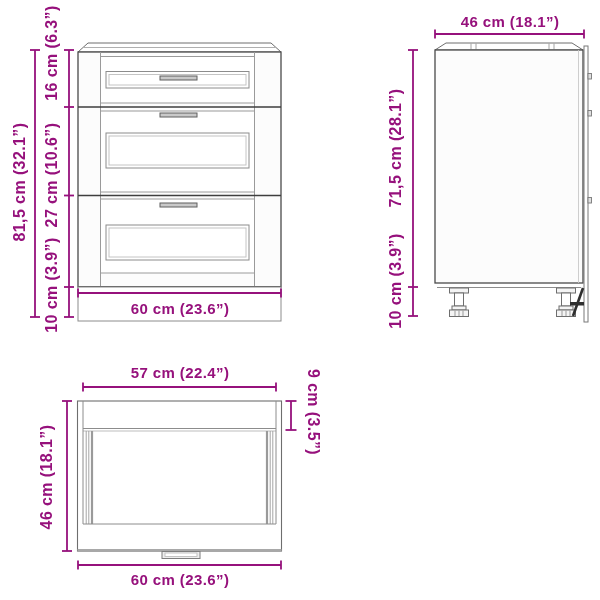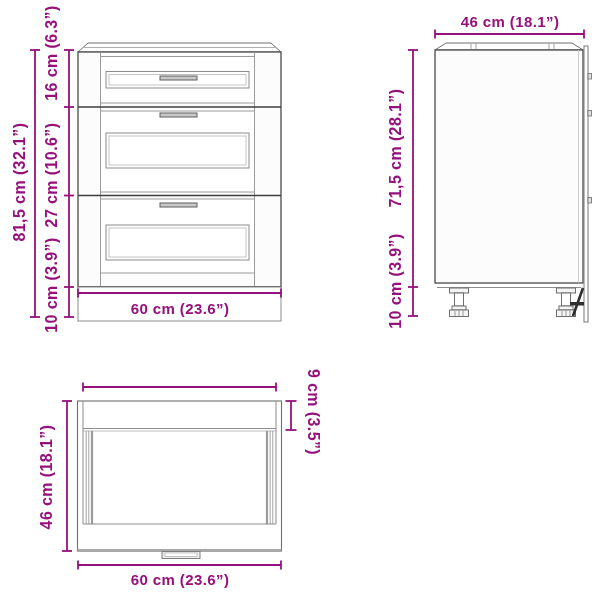--- a/index.html
+++ b/index.html
@@ -170,17 +170,18 @@
   <div class="dim-label vert rot-ccw" style="left:20px; top:182px;">81,5 cm (32.1”)</div>
   <div class="dim-label vert rot-ccw" style="left:52px; top:53px;">16 cm (6.3”)</div>
   <div class="dim-label vert rot-ccw" style="left:52px; top:175px;">27 cm (10.6”)</div>
   <div class="dim-label vert rot-ccw" style="left:52px; top:285px;">10 cm (3.9”)</div>
   <div class="dim-label" style="left:180px; top:308px;">60 cm (23.6”)</div>
 
   <div class="dim-label" style="left:510px; top:21px;">46 cm (18.1”)</div>
   <div class="dim-label vert rot-ccw" style="left:396px; top:148px;">71,5 cm (28.1”)</div>
   <div class="dim-label vert rot-ccw" style="left:396px; top:281px;">10 cm (3.9”)</div>
 
+  <div class="dim-label" style="left:180px; top:372px;">57 cm (22.4”)</div>
   <div class="dim-label vert rot-ccw" style="left:47px; top:477px;">46 cm (18.1”)</div>
   <div class="dim-label vert rot-cw" style="left:313px; top:412px;">9 cm (3.5”)</div>
   <div class="dim-label" style="left:180px; top:579px;">60 cm (23.6”)</div>
 
 </div>
 
 </body></html>

